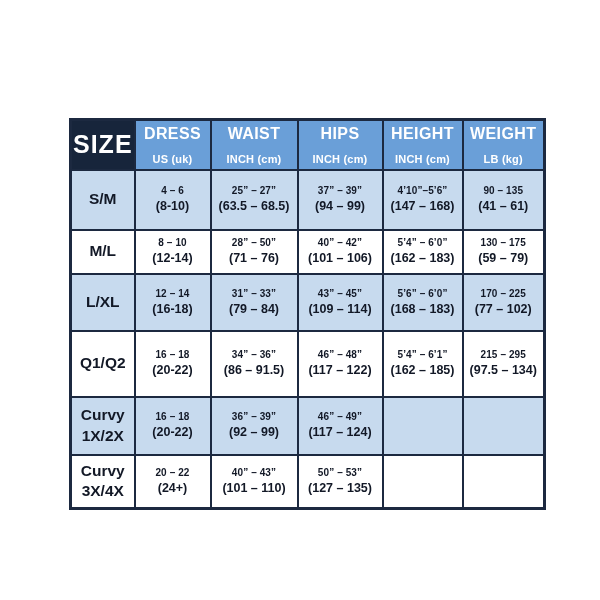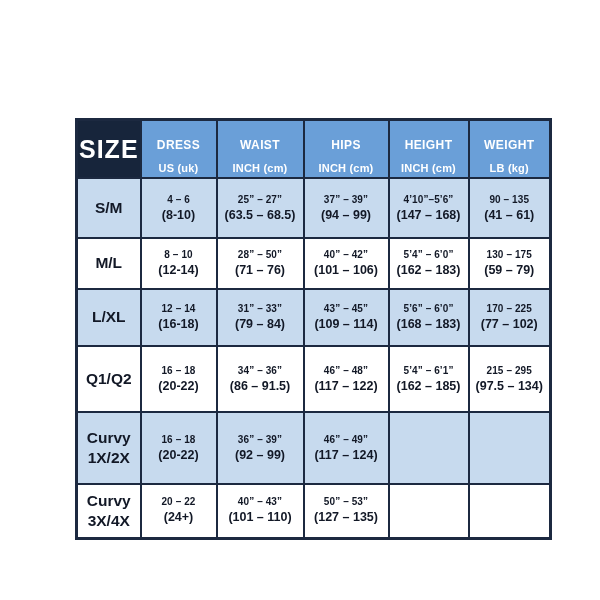--- a/index.html
+++ b/index.html
@@ -5,21 +5,21 @@
   html, body { margin: 0; padding: 0; }
   body {
     width: 600px; height: 600px;
     background: #ffffff;
     font-family: "Liberation Sans", sans-serif;
     -webkit-font-smoothing: antialiased;
   }
   .canvas { position: relative; width: 600px; height: 600px; background: #ffffff; overflow: hidden; }
 
   table.size-chart {
-    position: absolute; left: 75px; top: 118px;
+    position: absolute; left: 69px; top: 118px;
     width: 474px;
     border-collapse: collapse;
     table-layout: fixed;
     border: 3px solid #1c2940;
     padding-left: 24px;
   }
   col.c-size   { width: 64px; }
   col.c-dress  { width: 76px; }
   col.c-waist  { width: 87px; }
   col.c-hips   { width: 85px; }
@@ -35,43 +35,43 @@
   }
 
   thead th { background: #6a9fd8; color: #ffffff; }
   th.corner {
     background: #17253b;
     color: #ffffff;
     font-size: 25px;
     font-weight: 700;
     letter-spacing: 1px;
   }
-  .h-main { font-size: 12px; font-weight: 700; letter-spacing: 0.4px; line-height: 1.25; margin-top: 14px; }
+  .h-main { font-size: 16px; font-weight: 700; letter-spacing: 0.4px; line-height: 1.25; }
   .h-sub  { font-size: 11px; font-weight: 700; letter-spacing: 0.2px; margin-top: 9px; }
 
   tbody th.size-cell {
     background: #ffffff;
     color: #121826;
     font-size: 15.5px;
     font-weight: 700;
     line-height: 1.3;
     padding: 3px 2px;
   }
   tbody td { background: #ffffff; color: #121826; }
   tbody tr.alt td, tbody tr.alt th.size-cell { background: #c7daee; }
 
   .c-main { font-size: 10px; font-weight: 700; white-space: nowrap; line-height: 1.4; letter-spacing: 0.1px; }
   .c-sub  { font-size: 12.5px; font-weight: 600; white-space: nowrap; line-height: 1.35; }
 
   tr.r-head { height: 50px; }
   tr.r0 { height: 60px; }
-  tr.r1 { height: 51px; }
+  tr.r1 { height: 44px; }
   tr.r2 { height: 57px; }
   tr.r3 { height: 66px; }
-  tr.r4 { height: 72px; }
+  tr.r4 { height: 58px; }
   tr.r5 { height: 54px; }
 </style>
 </head>
 <body>
 
 <div class="canvas">
   <table class="size-chart">
     <colgroup>
       <col class="c-size">
         <col class="c-dress">

